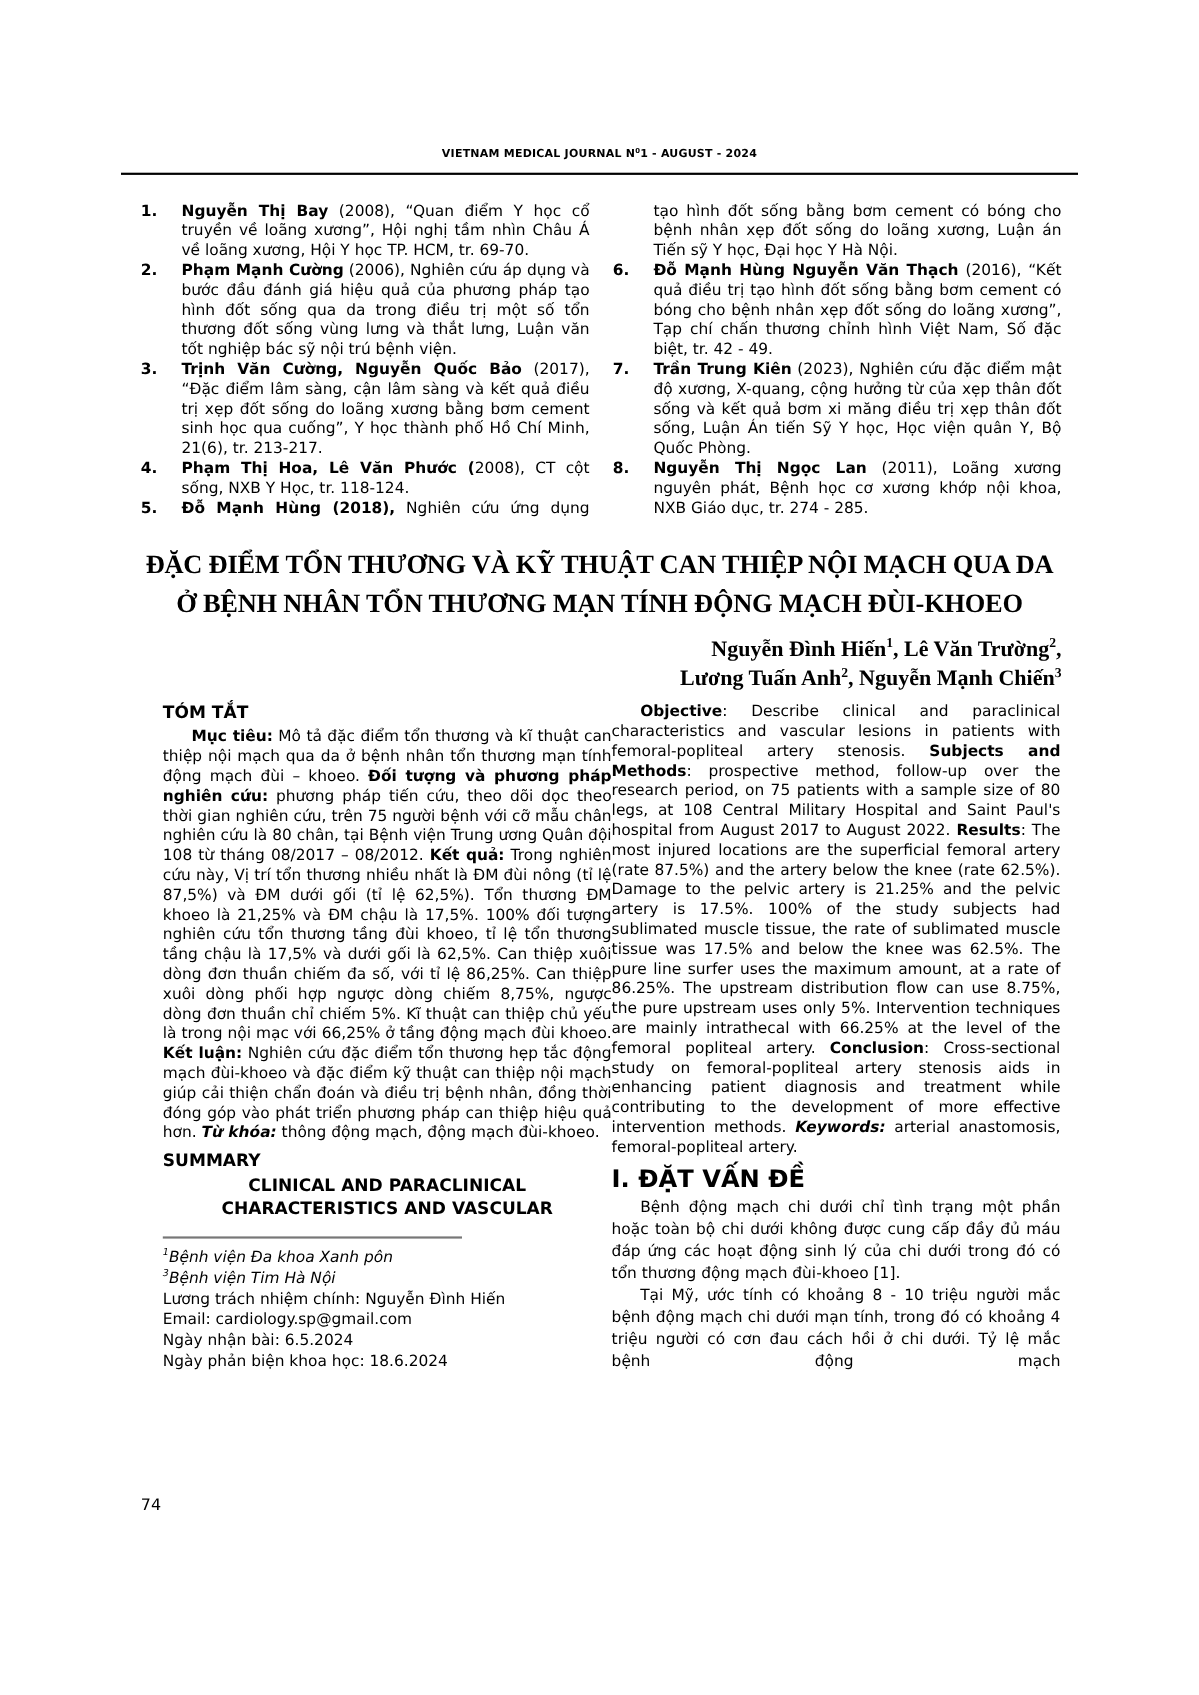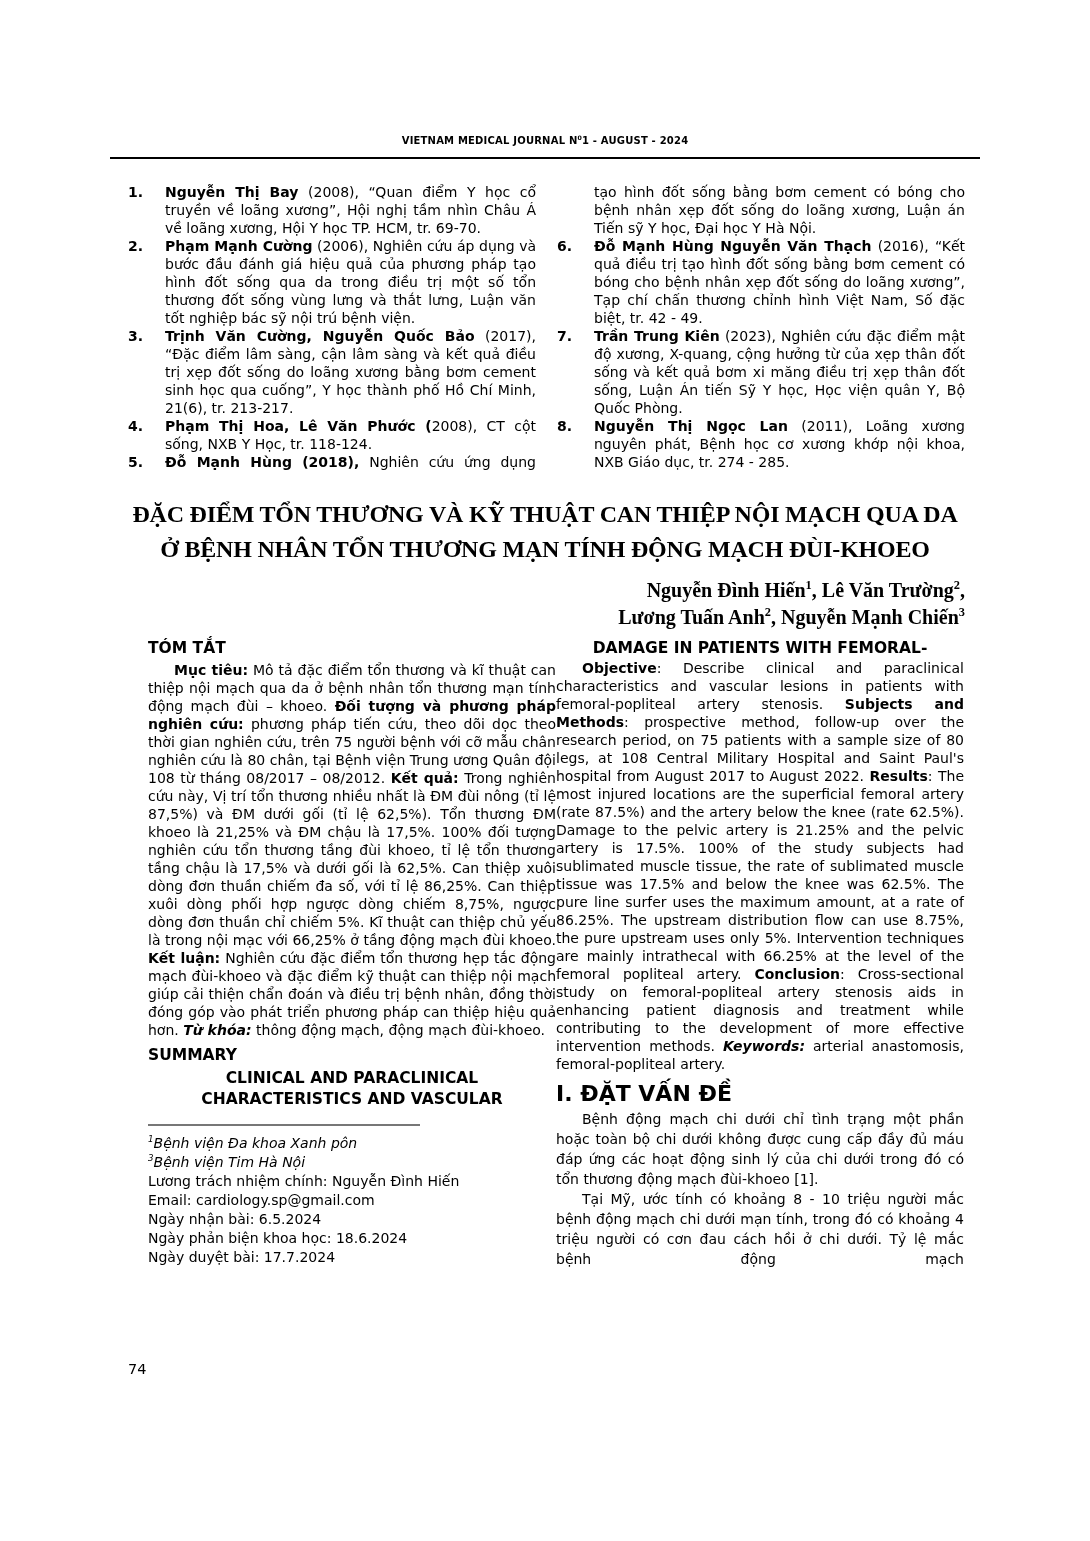--- a/index.html
+++ b/index.html
@@ -165,27 +165,25 @@
     <div>
       <div class="affiliation"><span class="sup">1</span><span>Bệnh viện Đa khoa Xanh pôn</span></div>
       <div class="affiliation"><span class="sup">3</span><span>Bệnh viện Tim Hà Nội</span></div>
     </div>
 
     <div>
       <div class="fn-line">Lương trách nhiệm chính: Nguyễn Đình Hiến</div>
       <div class="fn-line">Email: cardiology.sp@gmail.com</div>
       <div class="fn-line">Ngày nhận bài: 6.5.2024</div>
       <div class="fn-line">Ngày phản biện khoa học: 18.6.2024</div>
-      <div class="fn-line">Ngày duyệt bài: 17.7.2024</div>
     </div>
   </div>
 
   <div class="col col-right">
     <div class="center-title">
-      <div>DAMAGE IN PATIENTS WITH FEMORAL-</div>
     </div>
     <p class="para indent"><span class="b">Objective</span><span>: Describe clinical and paraclinical characteristics and vascular lesions in patients with femoral-popliteal artery stenosis. </span><span class="b">Subjects and Methods</span><span>: prospective method, follow-up over the research period, on 75 patients with a sample size of 80 legs, at 108 Central Military Hospital and Saint Paul's hospital from August 2017 to August 2022. </span><span class="b">Results</span><span>: The most injured locations are the superficial femoral artery (rate 87.5%) and the artery below the knee (rate 62.5%). Damage to the pelvic artery is 21.25% and the pelvic artery is 17.5%. 100% of the study subjects had sublimated muscle tissue, the rate of sublimated muscle tissue was 17.5% and below the knee was 62.5%. The pure line surfer uses the maximum amount, at a rate of 86.25%. The upstream distribution flow can use 8.75%, the pure upstream uses only 5%. Intervention techniques are mainly intrathecal with 66.25% at the level of the femoral popliteal artery. </span><span class="b">Conclusion</span><span>: Cross-sectional study on femoral-popliteal artery stenosis aids in enhancing patient diagnosis and treatment while contributing to the development of more effective intervention methods. </span><span class="b i">Keywords:</span><span> arterial anastomosis, femoral-popliteal artery.</span></p>
 
     <h2 class="intro-heading">I. ĐẶT VẤN ĐỀ</h2>
     <p class="para indent intro-para">Bệnh động mạch chi dưới chỉ tình trạng một phần hoặc toàn bộ chi dưới không được cung cấp đầy đủ máu đáp ứng các hoạt động sinh lý của chi dưới trong đó có tổn thương động mạch đùi-khoeo [1].</p>
     <p class="para indent intro-para justify-last">Tại Mỹ, ước tính có khoảng 8 - 10 triệu người mắc bệnh động mạch chi dưới mạn tính, trong đó có khoảng 4 triệu người có cơn đau cách hồi ở chi dưới. Tỷ lệ mắc bệnh động mạch</p>
   </div>
 
   <div class="page-number">74</div>
 

